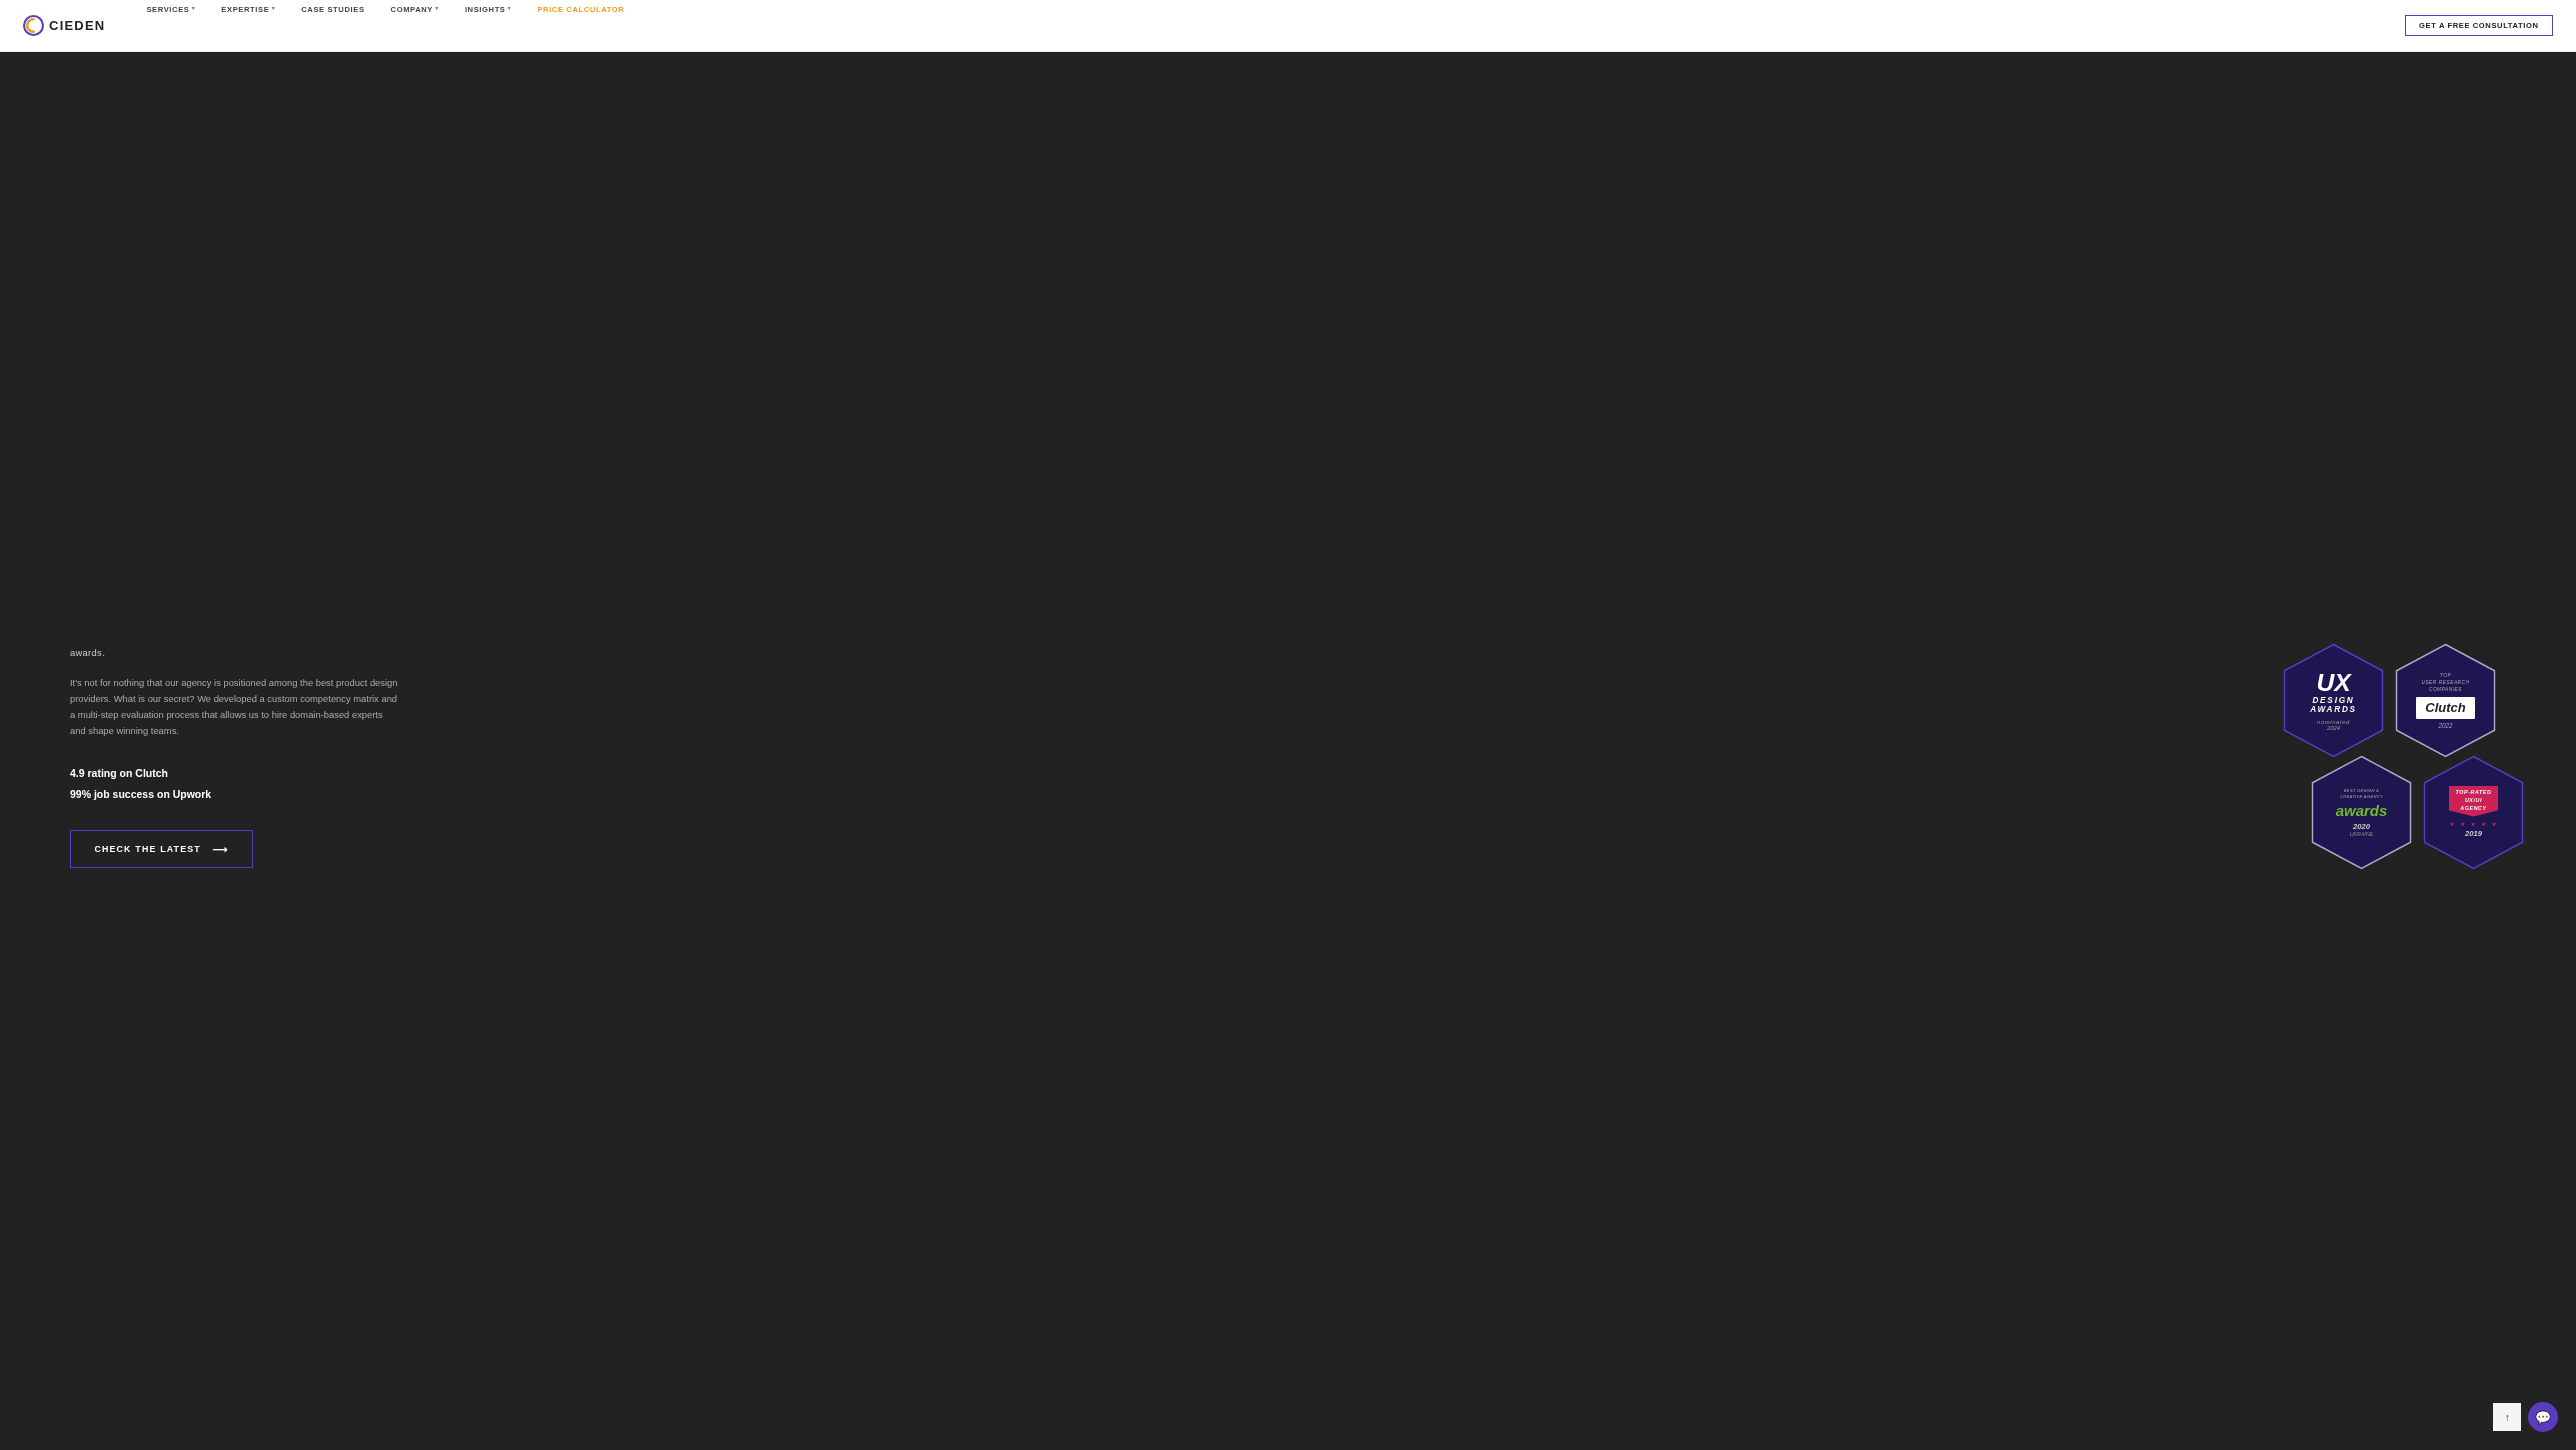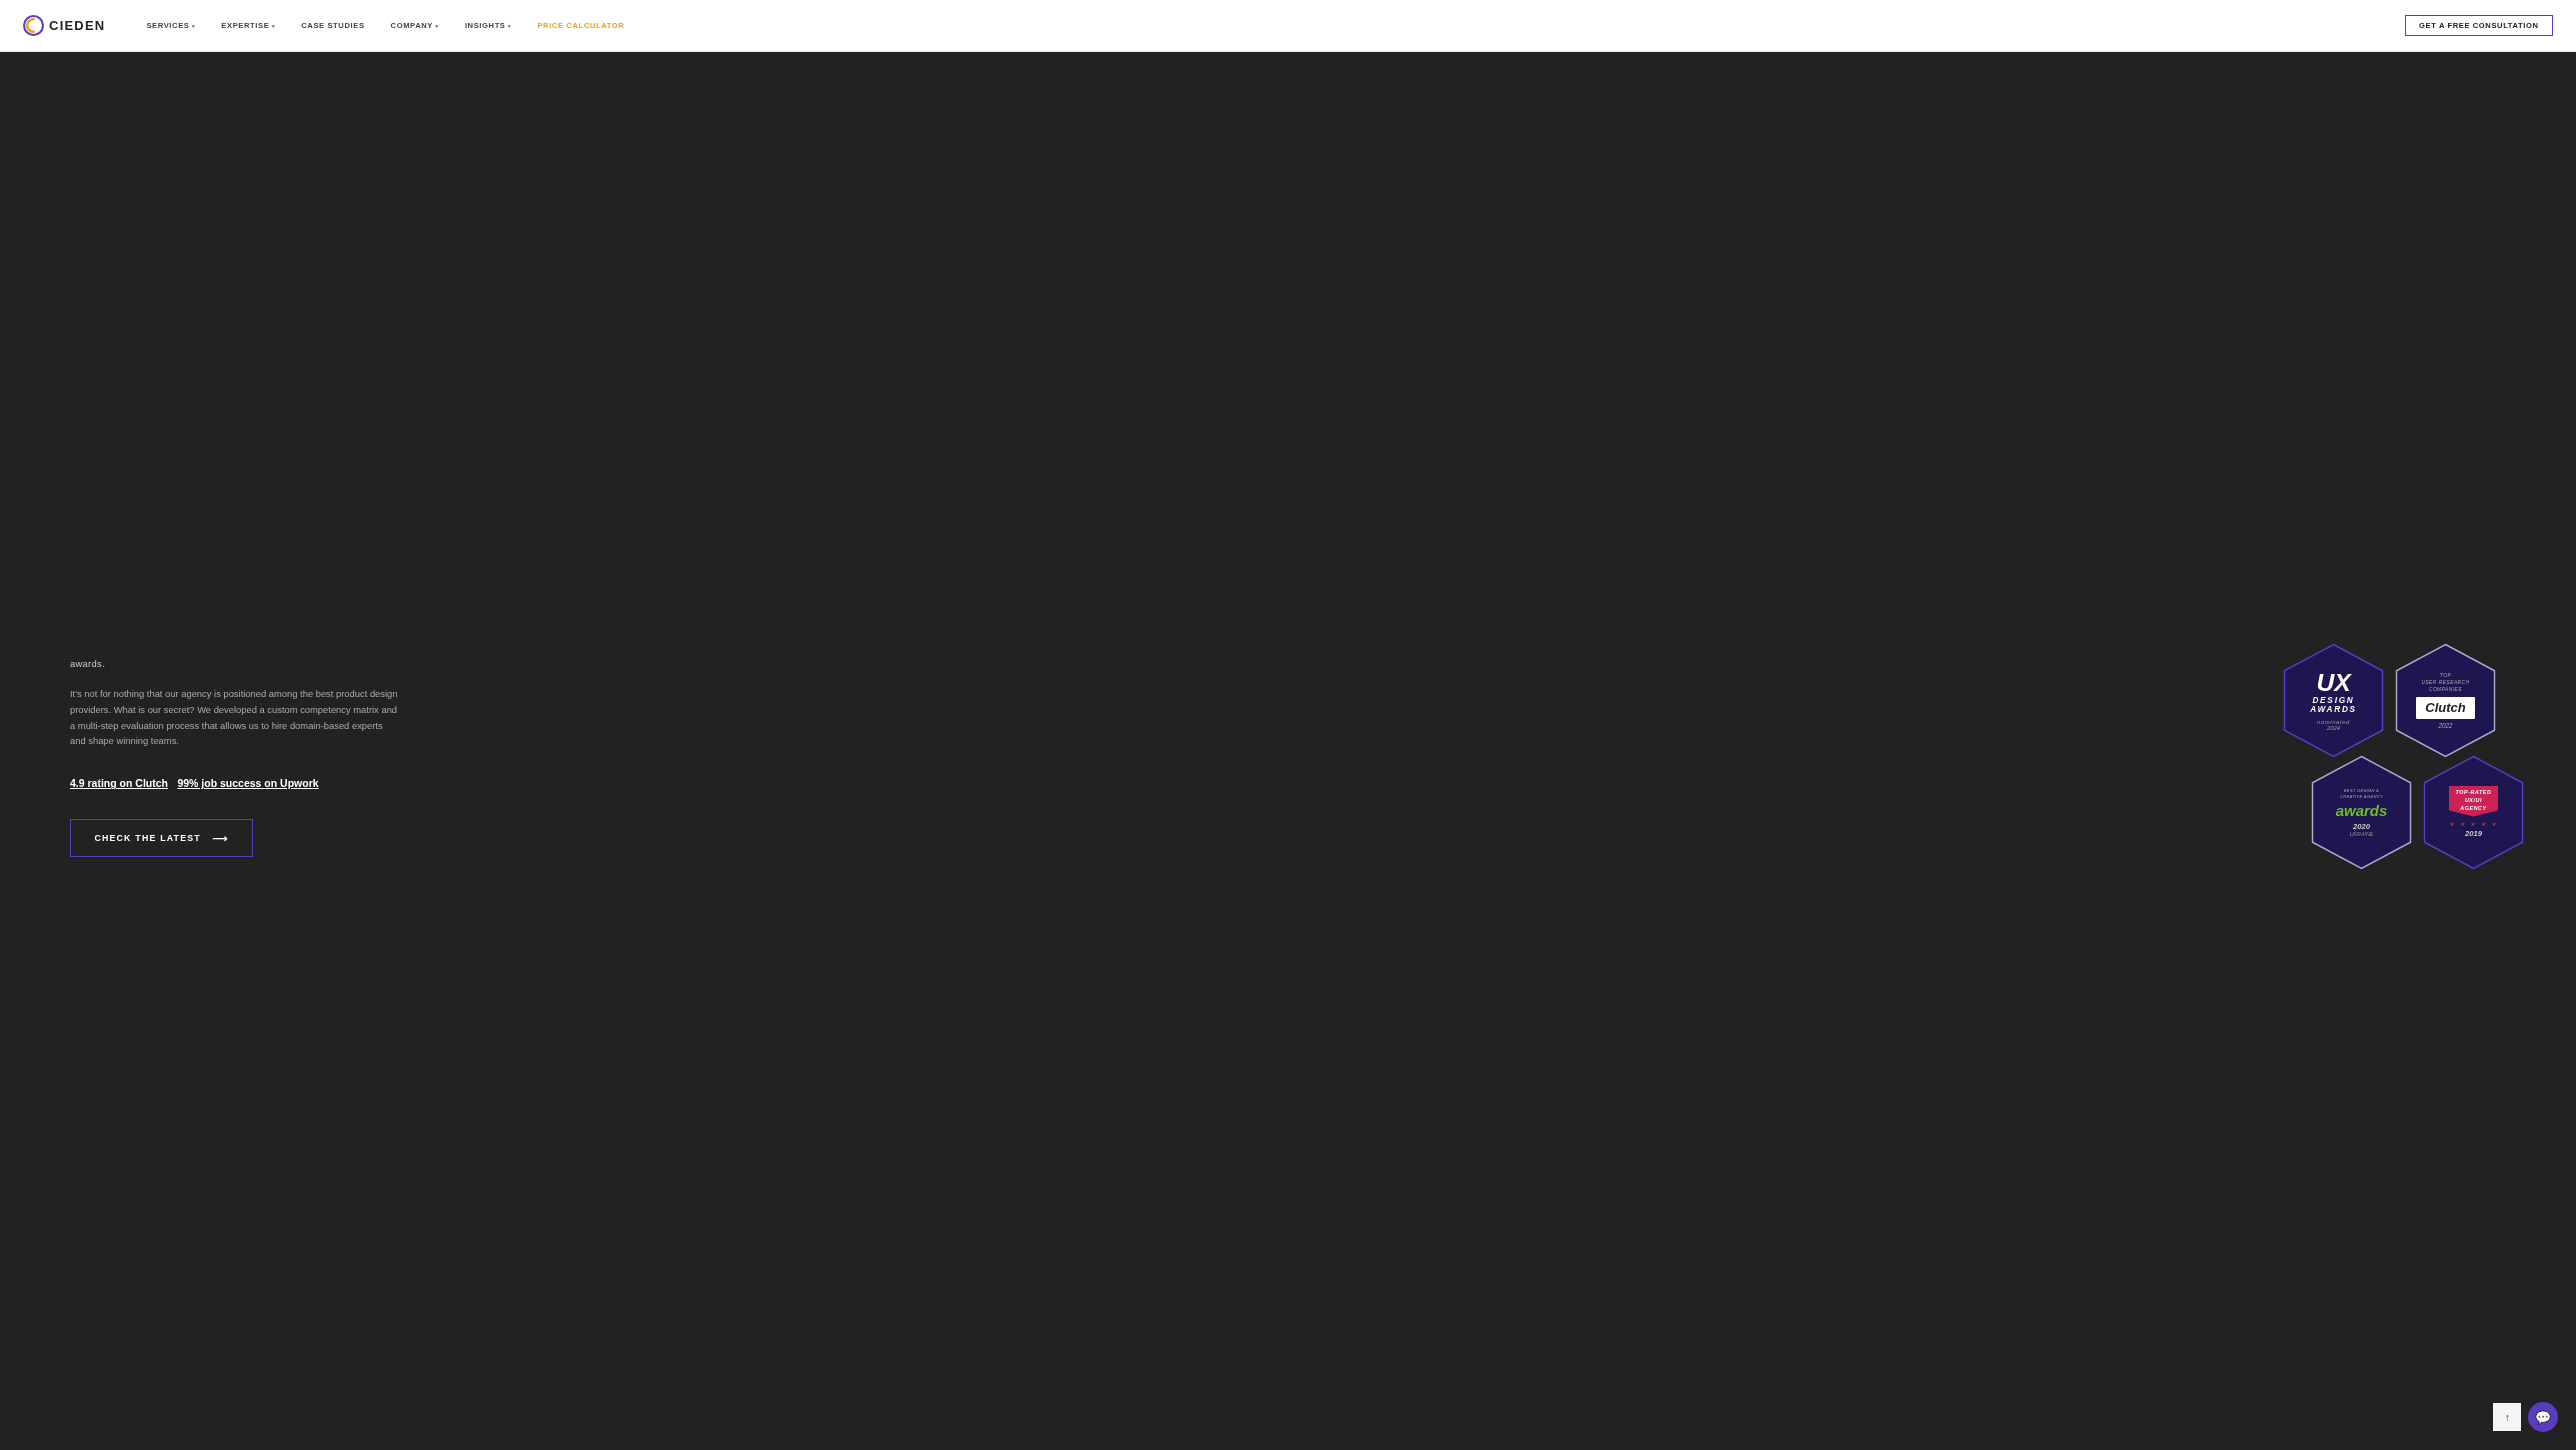--- a/index.html
+++ b/index.html
@@ -43,21 +43,21 @@
 
     .nav-links {
       display: flex;
       align-items: center;
       gap: 0;
       flex: 1;
     }
 
     .nav-item {
       display: flex;
-      align-items: center;
+      align-items: flex-start;
       gap: 2.3px;
       padding: 0 13px;
       height: 41px;
       font-size: 7.6px;
       font-weight: 600;
       color: #444;
       letter-spacing: 0.6px;
       cursor: pointer;
       text-transform: uppercase;
       text-decoration: none;
@@ -130,24 +130,23 @@
     .hero-desc {
       font-size: 9.4px;
       color: #aaa;
       line-height: 1.7;
       max-width: 328px;
       margin-bottom: 28px;
     }
 
     .hero-stats {
       display: flex;
-      flex-direction: row;
+      flex-direction: column;
       gap: 9.4px;
       margin-bottom: 30px;
-      text-decoration: underline;
     }
 
     .hero-stat {
       font-size: 10.5px;
       font-weight: 600;
       color: #fff;
     }
 
     .cta-btn {
       display: inline-flex;

